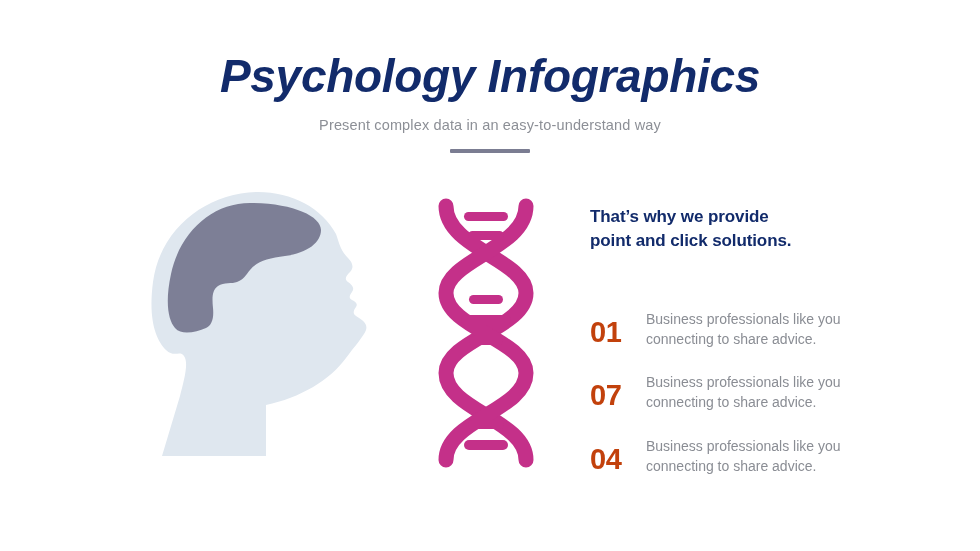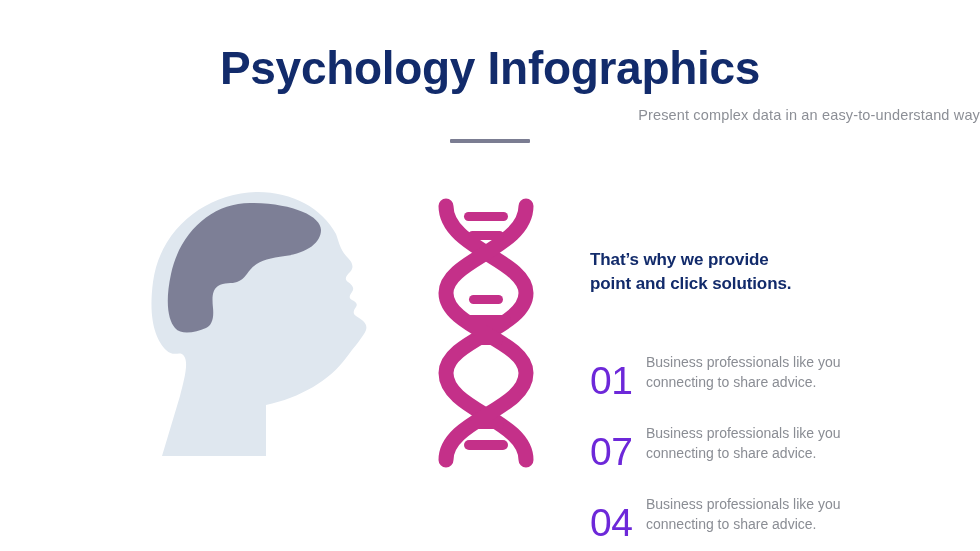--- a/index.html
+++ b/index.html
@@ -29,30 +29,30 @@
     left: 0;
     width: 980px;
     text-align: center;
   }
   .slide-title {
     font-size: 46px;
     font-weight: 700;
     color: #122B6B;
     letter-spacing: -0.3px;
     line-height: 1.06;
-    margin: 8px;
+    margin: 16px;
     font-family: "Liberation Sans", sans-serif;
+    font-style: italic;
   }
   .slide-subtitle {
     font-size: 14.5px;
     color: #8c8f96;
     margin: 14px 0 0 0;
     font-weight: 400;
     letter-spacing: 0.15px;
-    text-align: right;
   }
   .title-divider {
     width: 80px;
     height: 4px;
     background: #7b7d92;
     border-radius: 1px;
     margin: 16px auto 0 auto;
   }
 
   
@@ -91,21 +91,20 @@
     width: 108px;
     height: 270px;
   }
 
   
   .text-column {
     position: absolute;
     left: 590px;
     top: 25px;
     width: 330px;
-    margin-top: 43px;
   }
   .lead-heading {
     font-size: 17px;
     font-weight: 700;
     color: #122B6B;
     line-height: 1.40;
     margin: 0;
     max-width: 215px;
     letter-spacing: -0.1px;
   }
@@ -114,23 +113,23 @@
     margin-top: 56px;
   }
   .list-item {
     display: flex;
     align-items: flex-start;
     margin-bottom: 23px;
   }
   .list-item:last-child { margin-bottom: 0; }
 
   .item-number {
-    font-size: 39px;
-    font-weight: 400;
-    color: #6d28d9;
+    font-size: 29px;
+    font-weight: 700;
+    color: #c2410c;
     line-height: 1;
     width: 56px;
     flex: 0 0 56px;
     padding-top: 9px;
     letter-spacing: -0.5px;
   }
   .item-text {
     font-size: 14px;
     color: #8a8d94;
     line-height: 1.45;

